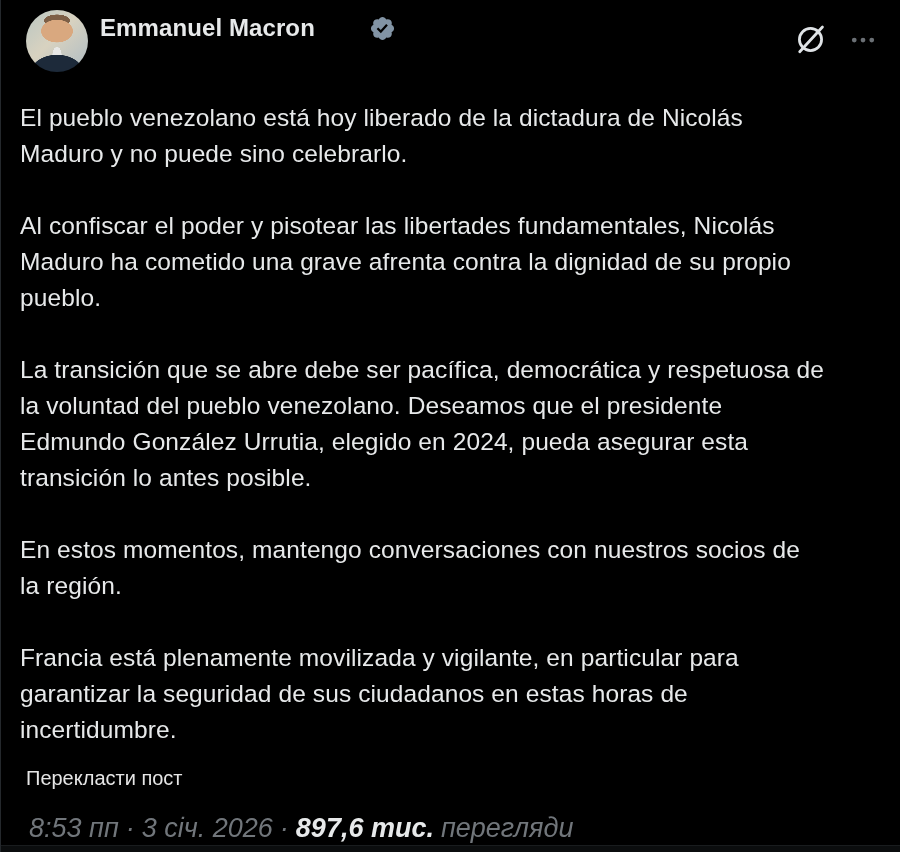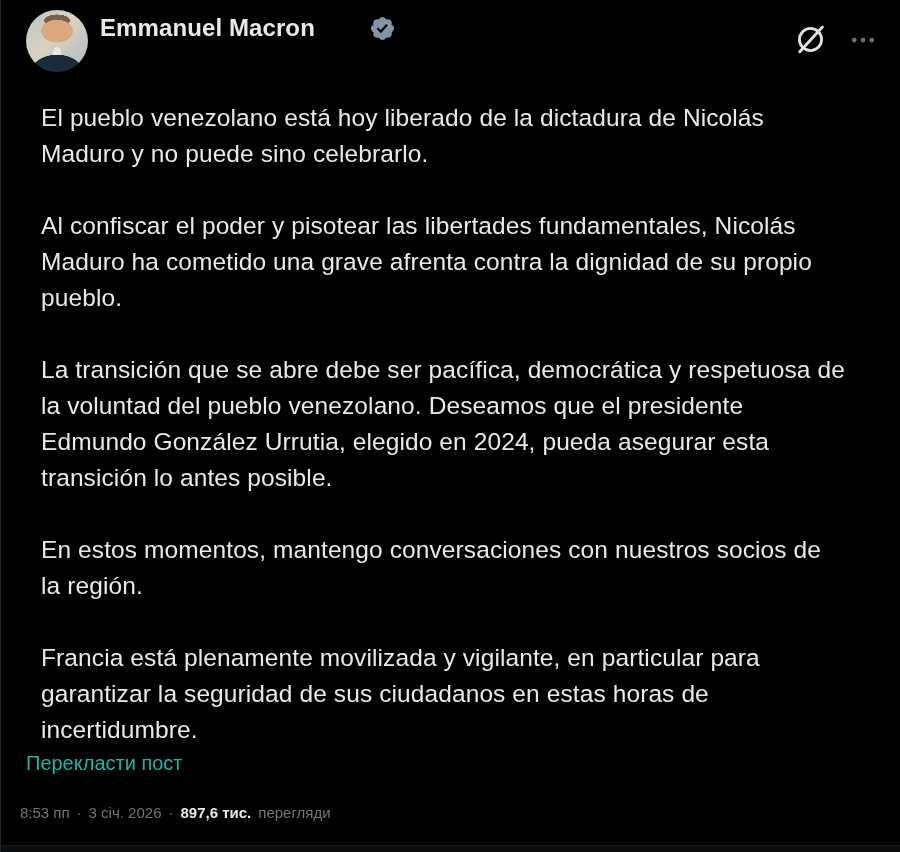--- a/index.html
+++ b/index.html
@@ -54,45 +54,46 @@
   .header-actions {
     margin-left: auto;
     display: flex;
     align-items: center;
     gap: 16px;
     padding-top: 10px;
   }
   .icon-btn { background: none; border: none; cursor: pointer; display: flex; align-items: center; padding: 2px; }
   
   .tweet-body {
-    padding: 0 24px 0 40px;
+    padding: 0 24px 0 19px;
     margin-top: 28px;
     font-size: 24.5px;
     line-height: 36px;
     font-weight: 400;
     color: #e7e9ea;
     white-space: pre-line;
     letter-spacing: 0.1px;
   }
   .translate-link {
     display: inline-block;
-    margin: 2px 0 0 25px;
+    margin: 17px 0 0 25px;
     font-size: 20px;
     line-height: 26px;
-    color: #14b8a6;
+    color: #e5e5e5;
     text-decoration: none;
     cursor: pointer;
   }
   
   .footer-meta {
-    margin: 24px 0 0 19px;
-    font-size: 15px;
+    margin: 24px 0 0 28px;
+    font-size: 27px;
     line-height: 26px;
     color: #71767b;
     font-weight: 400;
+    font-style: italic;
   }
   .footer-meta .sep { margin: 0 7px; }
   .views-count { color: #e7e9ea; font-weight: 700; margin-right: 7px; }
   .bottom-divider {
     position: absolute;
     left: 0;
     bottom: 0;
     width: 100%;
     height: 7px;
     background: #0b0d0e;

